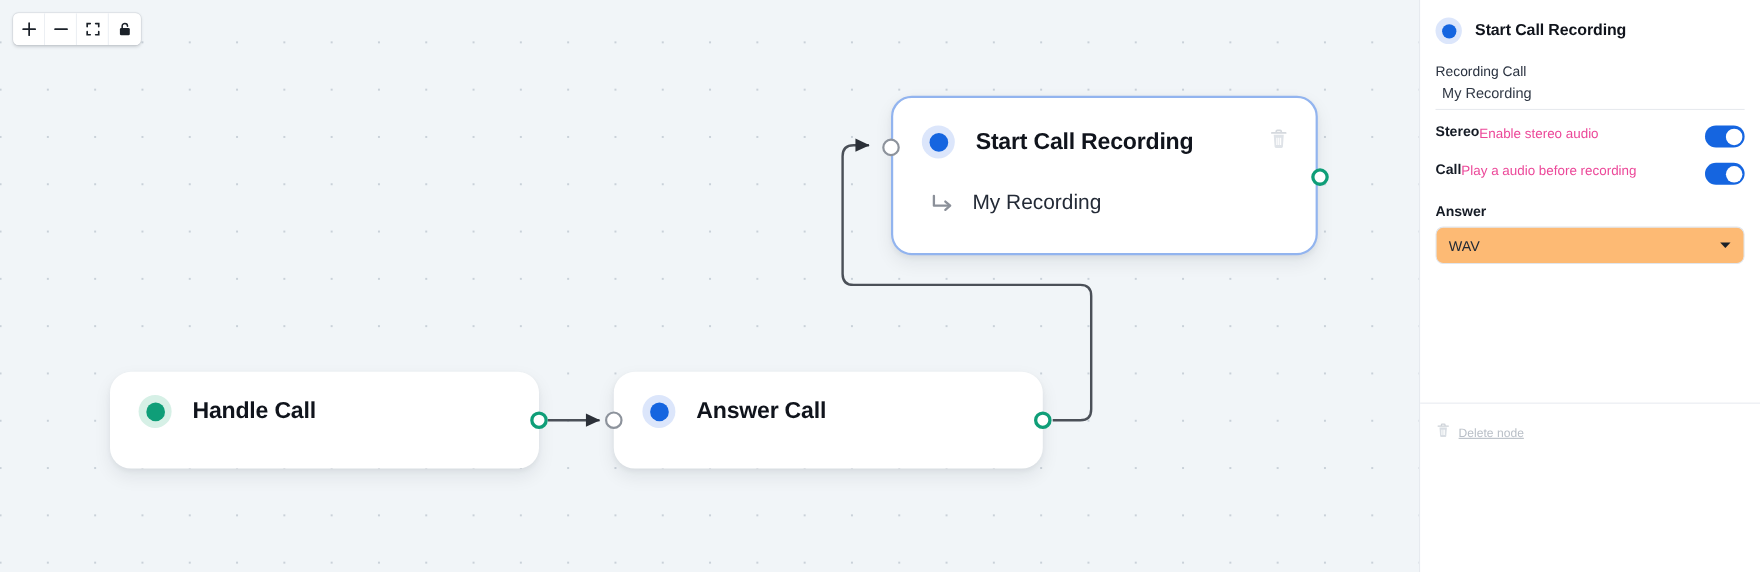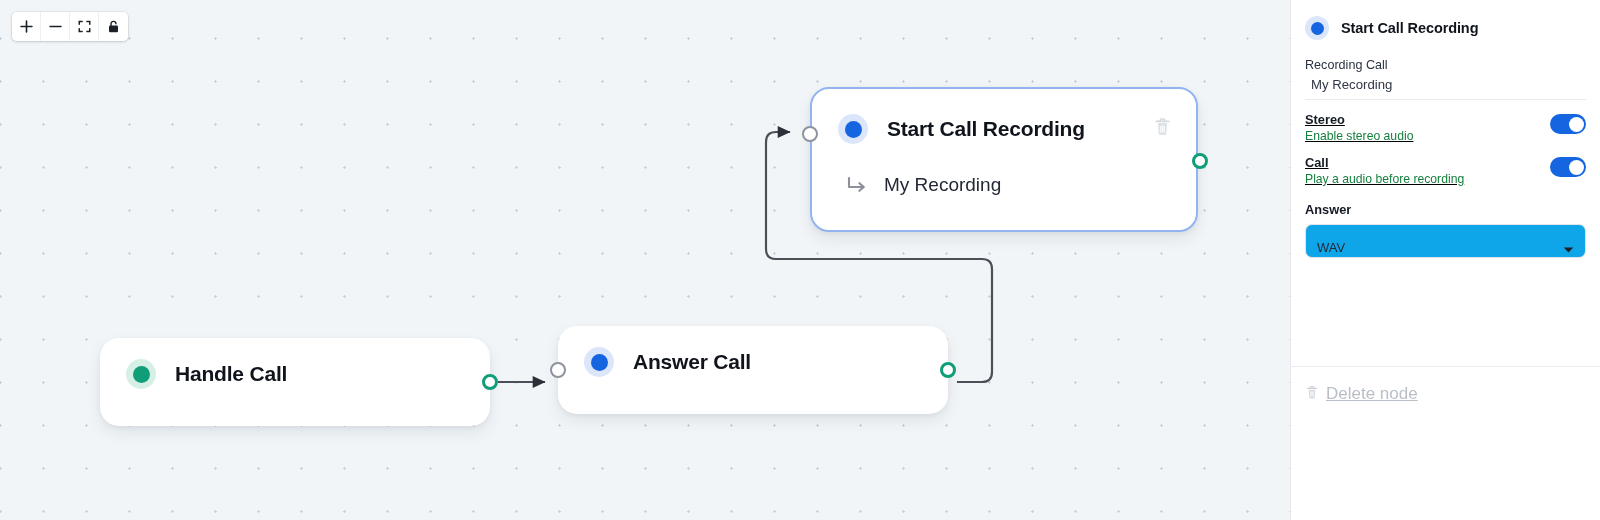--- a/index.html
+++ b/index.html
@@ -111,51 +111,51 @@
     border: none; border-bottom: 1px solid #e7eaee;
     width: 100%; padding: 5px 0 7px 6px;
     outline: none; background: transparent;
     font-family: "Liberation Sans", sans-serif;
   }
 
   .toggle-row {
     display: flex; align-items: flex-start; justify-content: space-between;
     margin-top: 12px;
   }
-  .toggle-texts { display: flex; flex-direction: column; text-decoration: underline; }
+  .toggle-texts { display: flex; flex-direction: row; }
   .toggle-name { font-size: 12.8px; font-weight: bold; color: #141a24; }
-  .toggle-desc { font-size: 12.2px; color: #15803d; margin-top: 2px; }
+  .toggle-desc { font-size: 12.2px; color: #ec4899; margin-top: 2px; }
   .toggle {
     width: 36px; height: 20px; border-radius: 10px;
     background: #1565e0; position: relative; flex: 0 0 36px;
     margin-top: 2px; cursor: pointer;
   }
   .toggle .knob {
     position: absolute; width: 15px; height: 15px; border-radius: 50%;
     background: #ffffff; top: 2.5px; right: 2.5px;
   }
 
   .select-box {
     margin-top: 7px; height: 34px; width: 100%;
     border: 1px solid #e2e6ec; border-radius: 7px;
-    display: flex; justify-content: space-between;
-    padding: 15px 11px; cursor: pointer; background: #0ea5e9;
+    display: flex; align-items: center; justify-content: space-between;
+    padding: 15px 11px; cursor: pointer; background: #fdba74;
   }
   .select-value { font-size: 13px; color: #222a36; }
 
   .sb-footer {
     position: absolute; left: 0; right: 0; top: 366px;
     border-top: 1px solid #e9ecf1;
     padding: 17px 14px 0 14px;
   }
   .delete-link {
     display: inline-flex; align-items: center; cursor: pointer;
   }
   .delete-link .txt {
-    font-size: 17px; color: #b9bfc7;
+    font-size: 11px; color: #b9bfc7;
     text-decoration: underline; margin-left: 7px;
   }
 </style>
 </head>
 <body>
 
 <div id="app">
 
   <div id="canvas">
 
@@ -200,21 +200,21 @@
     <div class="node" style="left:100px; top:338px; width:390px; height:88px;">
       <div class="node-row">
         <span class="dot-wrap green">
           <span class="dot green"></span>
         </span>
         <span class="node-title">Handle Call</span>
       </div>
       <span class="handle source" style="left:390px;"></span>
     </div>
 
-    <div class="node" style="left:558px; top:326px; width:390px; height:88px;">
+    <div class="node" style="left:558px; top:338px; width:390px; height:88px;">
       <div class="node-row">
         <span class="dot-wrap blue">
           <span class="dot blue"></span>
         </span>
         <span class="node-title">Answer Call</span>
       </div>
       <span class="handle target" style="left:0px;"></span>
       <span class="handle source" style="left:390px;"></span>
     </div>
 

